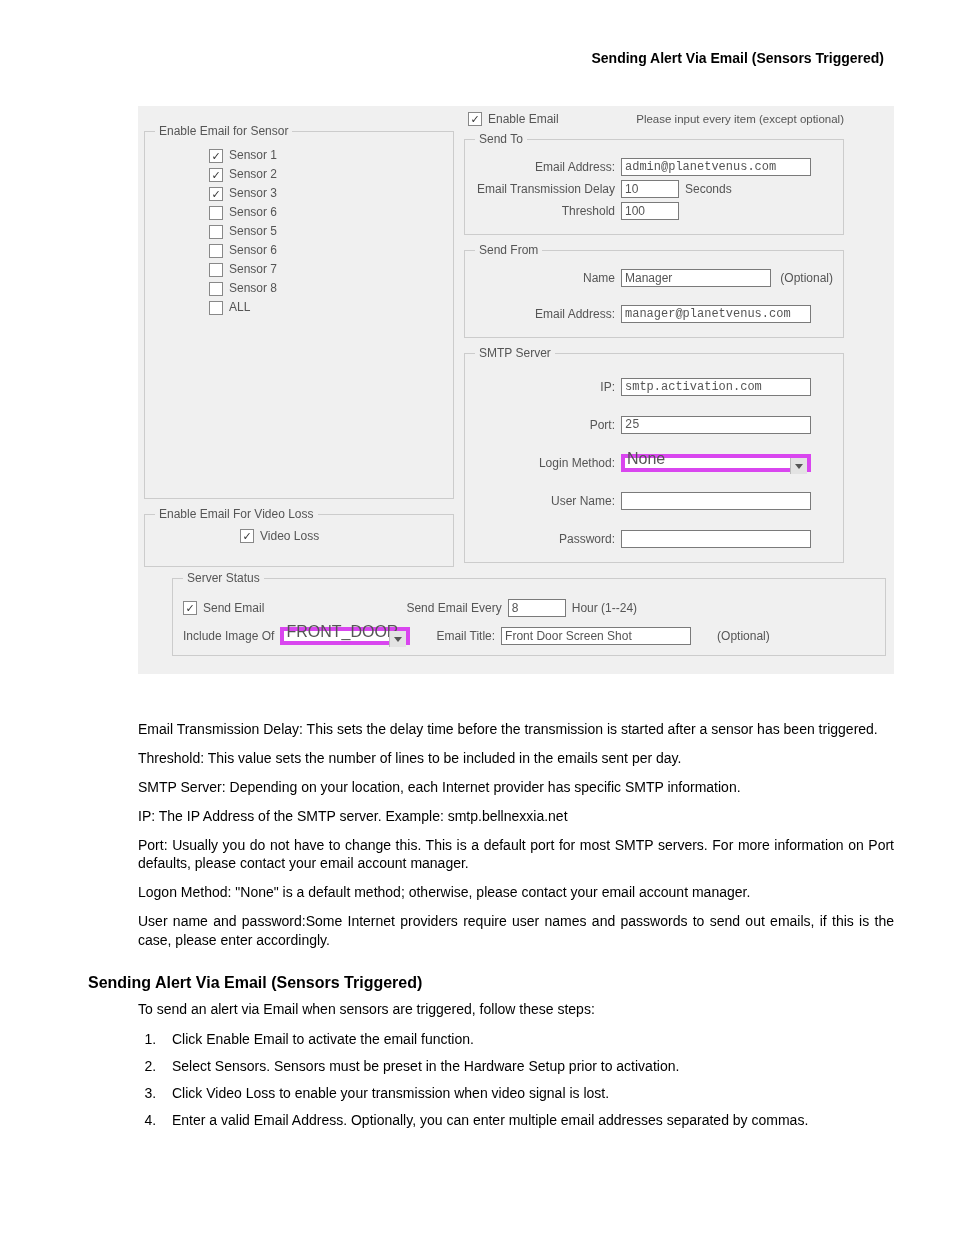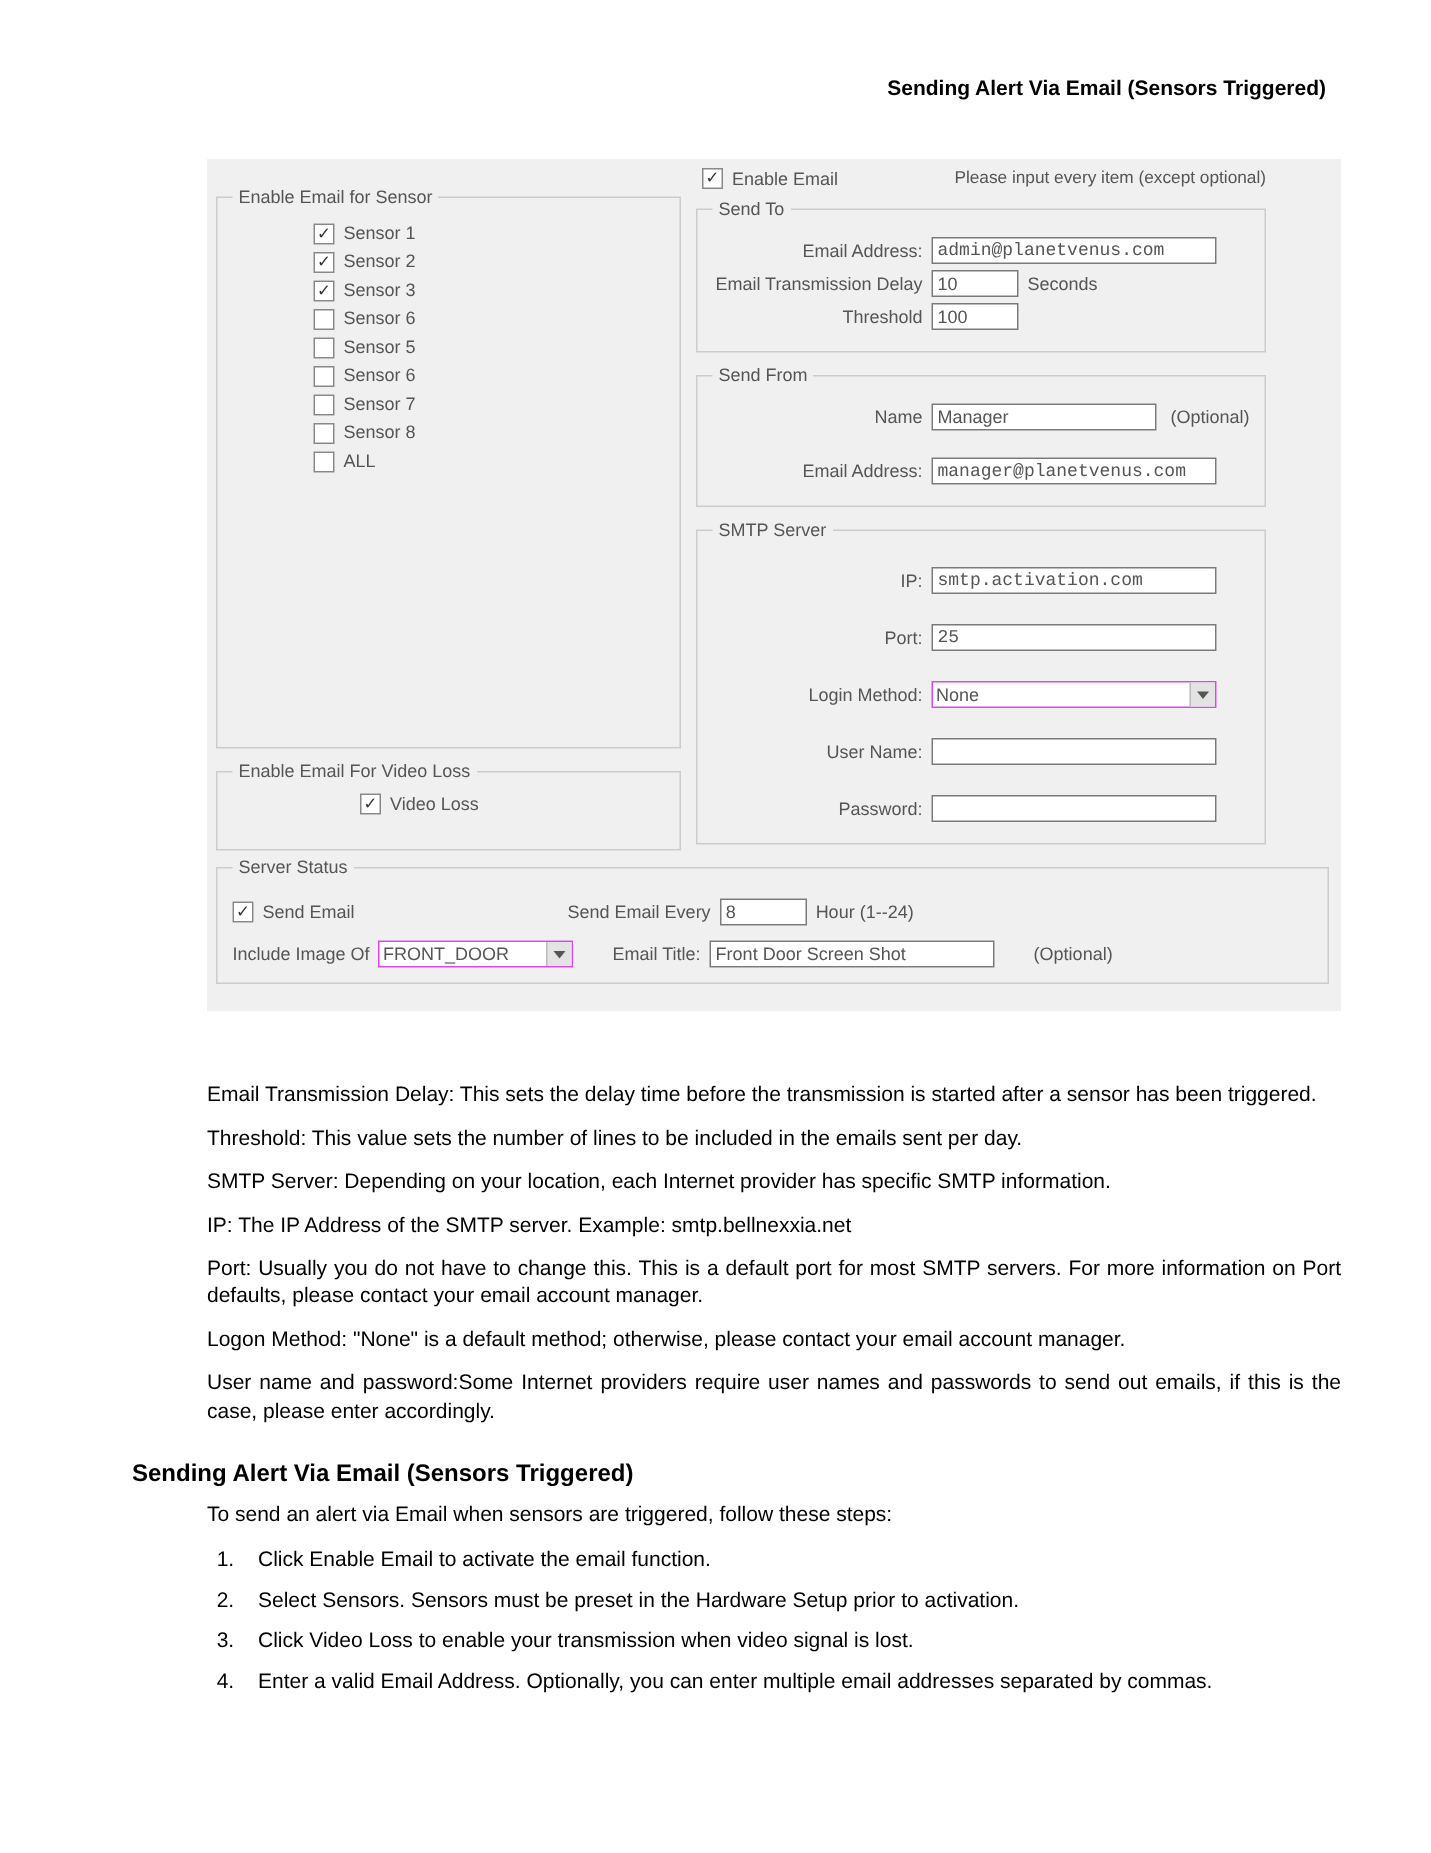--- a/index.html
+++ b/index.html
@@ -120,26 +120,26 @@
     display: inline-flex;
     align-items: center;
     overflow: hidden;
     white-space: nowrap;
     color: #555;
   }
   .txt.wide { width: 190px; font-family: Liberation Mono, monospace; }
   .txt.small { width: 58px; }
   .sel {
     height: 18px;
-    border: 1px solid #d946ef;
+    border: 4px solid #d946ef;
     background: #fff;
-    font-size: 12px;
+    font-size: 16px;
     padding: 0 2px;
     display: inline-flex;
-    align-items: center;
+    align-items: flex-end;
     position: relative;
     box-sizing: border-box;
     color: #555;
   }
   .sel .arrow {
     position: absolute;
     right: 0;
     top: 0;
     width: 16px;
     height: 16px;
@@ -151,20 +151,21 @@
   }
   .sel .arrow::after {
     content: "";
     border-left: 4px solid transparent;
     border-right: 4px solid transparent;
     border-top: 5px solid #555;
   }
   .smtp-space .form-row { margin: 10px 0 20px 0; }
   .bottom-area {
     clear: both;
+    margin-left: 28px;
   }
   .status-row1 {
     display: flex;
     align-items: center;
     gap: 6px;
     margin: 6px 0 10px 0;
   }
   .status-row2 {
     display: flex;
     align-items: center;

